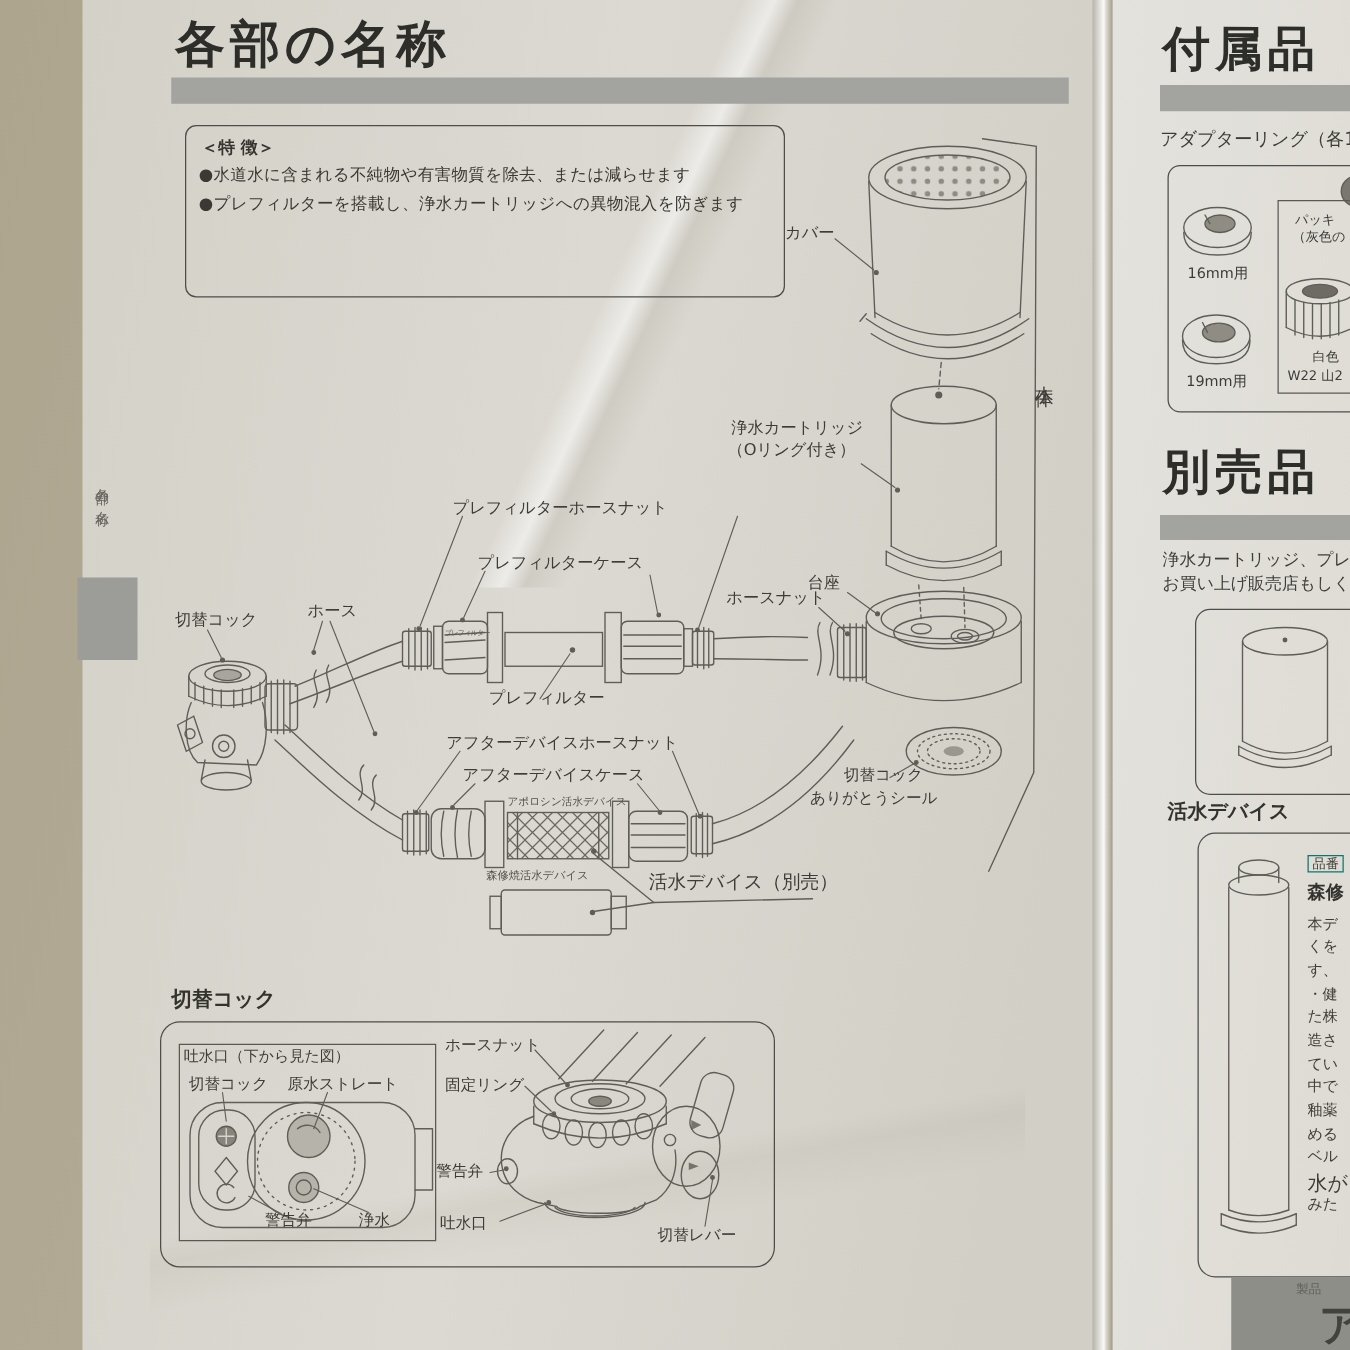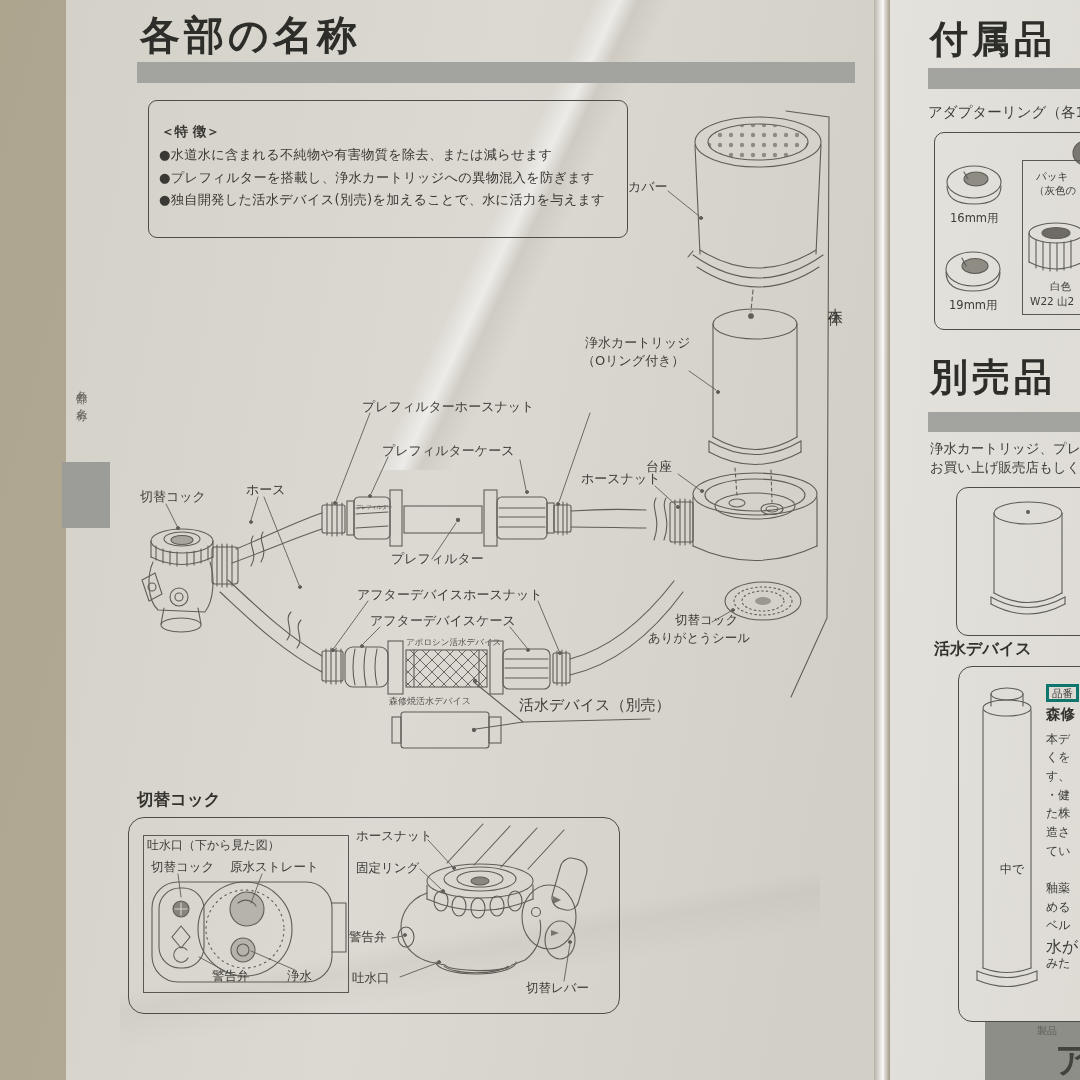--- a/index.html
+++ b/index.html
@@ -22,21 +22,21 @@
   .t9{font-size:9px;color:#53514b}
   .tiny{font-size:5.5px;letter-spacing:-.5px;color:#57554f}
   .b15{font-size:15px}
   .vert{writing-mode:vertical-rl;letter-spacing:3px}
   .title{position:absolute;font-weight:bold;color:#2d2d29;letter-spacing:4px;font-size:40px}
   .bar{position:absolute;background:#a3a3a0;height:21px}
   .box{position:absolute;border:1.6px solid #4f4d48;border-radius:12px}
   .thinbox{position:absolute;border:1.2px solid #5a5852}
   svg{position:absolute;left:0;top:0}
   #feat-box{left:148px;top:100px;width:458px;height:124px;border-radius:9px;padding:6px 10px}
-  #feat-head{font-size:13.5px;font-weight:bold;color:#37352f;margin:16px 0 3px 2px}
+  #feat-head{font-size:13.5px;font-weight:bold;color:#37352f;margin:2px 0 3px 2px}
   .feat-line{font-size:13.2px;color:#3b3933;line-height:22.5px;letter-spacing:.3px}
   #footer-block{position:absolute;left:985px;top:1022px;width:95px;height:58px;background:#8e8e89}
   #footer-small{position:absolute;left:1037px;top:1024px;font-size:10px;color:#62625c}
   #footer-big{position:absolute;left:1055px;top:1036px;font-size:36px;font-weight:bold;color:#43433e}
   #side-tab{position:absolute;left:62px;top:462px;width:48px;height:66px;background:#9c9c98}
 </style>
 </head>
 <body>
 
 <div id="left-page"></div>
@@ -48,21 +48,20 @@
 <div class="title" style="left:140px;top:8px">各部の名称</div>
 <div class="bar" style="left:137px;top:62px;width:718px"></div>
 
 <div class="lbl vert" style="left:74px;top:382px;font-size:11px;color:#68665f;letter-spacing:2px">各部の名称</div>
 <div id="side-tab"></div>
 
 <div class="box" id="feat-box">
   <div id="feat-head">＜特 徴＞</div>
   <div class="feat-line">●水道水に含まれる不純物や有害物質を除去、または減らせます</div>
   <div class="feat-line">●プレフィルターを搭載し、浄水カートリッジへの異物混入を防ぎます</div>
-  <div class="feat-line">●独自開発した活水デバイス(別売)を加えることで、水に活力を与えます</div>
 </div>
 
 <svg width="1080" height="1080" viewBox="0 0 1080 1080">
   <defs>
     <pattern id="dots" width="11" height="10" patternUnits="userSpaceOnUse">
       <circle cx="5" cy="5" r="2.2" fill="#8d8b84"></circle>
     </pattern>
     <pattern id="xh" width="12" height="12" patternUnits="userSpaceOnUse">
       <path d="M0,12 L12,0 M0,0 L12,12" stroke="#6a6862" stroke-width="1" fill="none"></path>
     </pattern>
@@ -360,30 +359,30 @@
 <div class="lbl" style="left:1030px;top:295px;font-size:10.5px">W22 山2</div>
 
 <div class="title" style="left:930px;top:352px;font-size:38px">別売品</div>
 <div class="bar" style="left:928px;top:412px;width:152px;height:20px"></div>
 <div class="lbl" style="left:930px;top:441px;font-size:13.5px">浄水カートリッジ、プレフィ</div>
 <div class="lbl" style="left:930px;top:460px;font-size:13.5px">お買い上げ販売店もしく</div>
 <div class="box" style="left:956px;top:487px;width:140px;height:147px;border-radius:12px"></div>
 
 <div class="lbl" style="left:934px;top:640px;font-size:16px;font-weight:600;color:#34322d">活水デバイス</div>
 <div class="box" style="left:958px;top:666px;width:140px;height:354px;border-radius:14px"></div>
-<div class="lbl" style="left:1046px;top:684px;font-size:10.5px;border:3px solid #0f766e;padding:0 3px">品番</div>
+<div class="lbl" style="left:1046px;top:684px;font-size:10.5px;border:1px solid #0f766e;padding:0 3px">品番</div>
 <div class="lbl" style="left:1046px;top:706px;font-size:14.5px;font-weight:bold;color:#34322d">森修</div>
 <div class="lbl" style="left:1046px;top:733px;font-size:12px">本デ</div>
 <div class="lbl" style="left:1046px;top:751px;font-size:12px">くを</div>
 <div class="lbl" style="left:1046px;top:770px;font-size:12px">す、</div>
 <div class="lbl" style="left:1046px;top:789px;font-size:12px">・健</div>
 <div class="lbl" style="left:1046px;top:807px;font-size:12px">た株</div>
 <div class="lbl" style="left:1046px;top:826px;font-size:12px">造さ</div>
 <div class="lbl" style="left:1046px;top:845px;font-size:12px">てい</div>
-<div class="lbl" style="left:1000px;top:863px;font-size:12px">中で</div>
+<div class="lbl" style="left:1046px;top:863px;font-size:12px">中で</div>
 <div class="lbl" style="left:1046px;top:882px;font-size:12px">釉薬</div>
 <div class="lbl" style="left:1046px;top:901px;font-size:12px">める</div>
 <div class="lbl" style="left:1046px;top:919px;font-size:12px">ベル</div>
 <div class="lbl" style="left:1046px;top:938px;font-size:16px">水が</div>
 <div class="lbl" style="left:1046px;top:957px;font-size:12px">みた</div>
 
 <div id="footer-block"></div>
 <div id="footer-small">製品</div>
 <div id="footer-big">ア</div>
 

